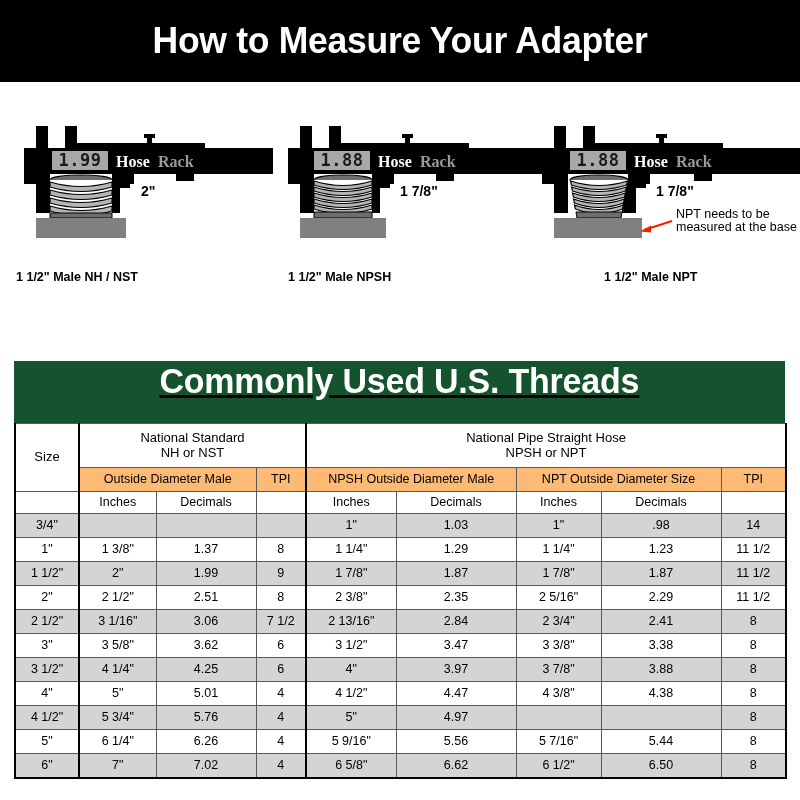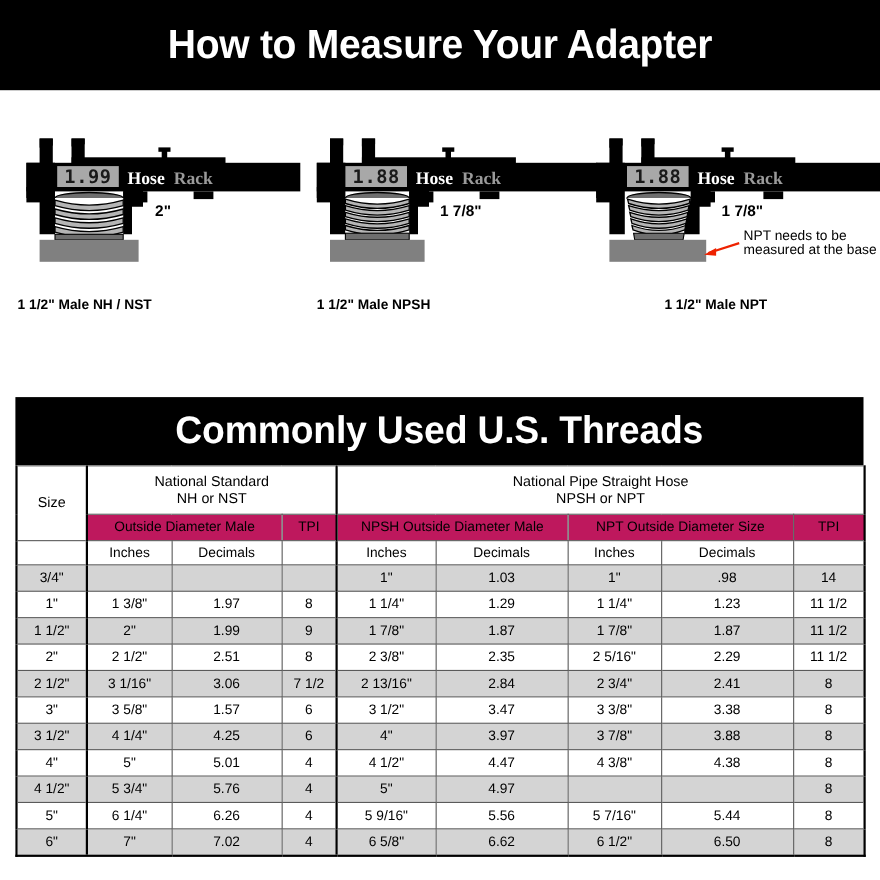--- a/index.html
+++ b/index.html
@@ -68,24 +68,24 @@
   #figure-1 .fig-caption { left: 10px; }
 
   
   #threads-block {
     position: absolute;
     left: 14px;
     top: 361px;
     width: 771px;
   }
   #threads-banner {
-    background: #000000;
+    background: #14532d;
     height: 62px;
     display: flex;
-    align-items: center;
+    align-items: flex-start;
     justify-content: center;
     text-decoration: underline;
   }
   #threads-banner-title {
     color: #ffffff;
     font-size: 35px;
     font-weight: bold;
     white-space: nowrap;
     letter-spacing: -0.2px;
     transform: scaleX(0.97);
@@ -109,21 +109,21 @@
     line-height: 1.15;
     overflow: hidden;
     white-space: nowrap;
   }
   
   .bl-thick { border-left: 2px solid #000000 !important; margin-top: 12px; }
   .br-thick { border-right: 2px solid #000000 !important; }
   .bb-thick { border-bottom: 2px solid #000000 !important; }
 
   .hdr-group { height: 44px; font-size: 13px; }
-  .hdr-sub   { height: 24px; background: #be185d; font-size: 12.5px; }
+  .hdr-sub   { height: 24px; background: #fdba74; font-size: 12.5px; }
   .hdr-unit  { height: 22px; font-size: 12.5px; }
   .size-head { font-weight: bold; font-size: 13px; }
 
   tbody tr { height: 24px; }
   tbody tr.shade td { background: #d4d4d4; }
   tbody td.size-cell { font-weight: bold; }
 </style>
 </head>
 <body>
 
@@ -325,21 +325,21 @@
           <td></td>
           <td class="bl-thick">1"</td>
           <td>1.03</td>
           <td>1"</td>
           <td>.98</td>
           <td class="br-thick">14</td>
         </tr>
         <tr>
           <td class="size-cell bl-thick">1"</td>
           <td class="bl-thick">1 3/8"</td>
-          <td>1.97</td>
+          <td>1.37</td>
           <td>8</td>
           <td class="bl-thick">1 1/4"</td>
           <td>1.29</td>
           <td>1 1/4"</td>
           <td>1.23</td>
           <td class="br-thick">11 1/2</td>
         </tr>
         <tr class="shade">
           <td class="size-cell bl-thick">1 1/2"</td>
           <td class="bl-thick">2"</td>
@@ -369,21 +369,21 @@
           <td>7 1/2</td>
           <td class="bl-thick">2 13/16"</td>
           <td>2.84</td>
           <td>2 3/4"</td>
           <td>2.41</td>
           <td class="br-thick">8</td>
         </tr>
         <tr>
           <td class="size-cell bl-thick">3"</td>
           <td class="bl-thick">3 5/8"</td>
-          <td>1.57</td>
+          <td>3.62</td>
           <td>6</td>
           <td class="bl-thick">3 1/2"</td>
           <td>3.47</td>
           <td>3 3/8"</td>
           <td>3.38</td>
           <td class="br-thick">8</td>
         </tr>
         <tr class="shade">
           <td class="size-cell bl-thick">3 1/2"</td>
           <td class="bl-thick">4 1/4"</td>

